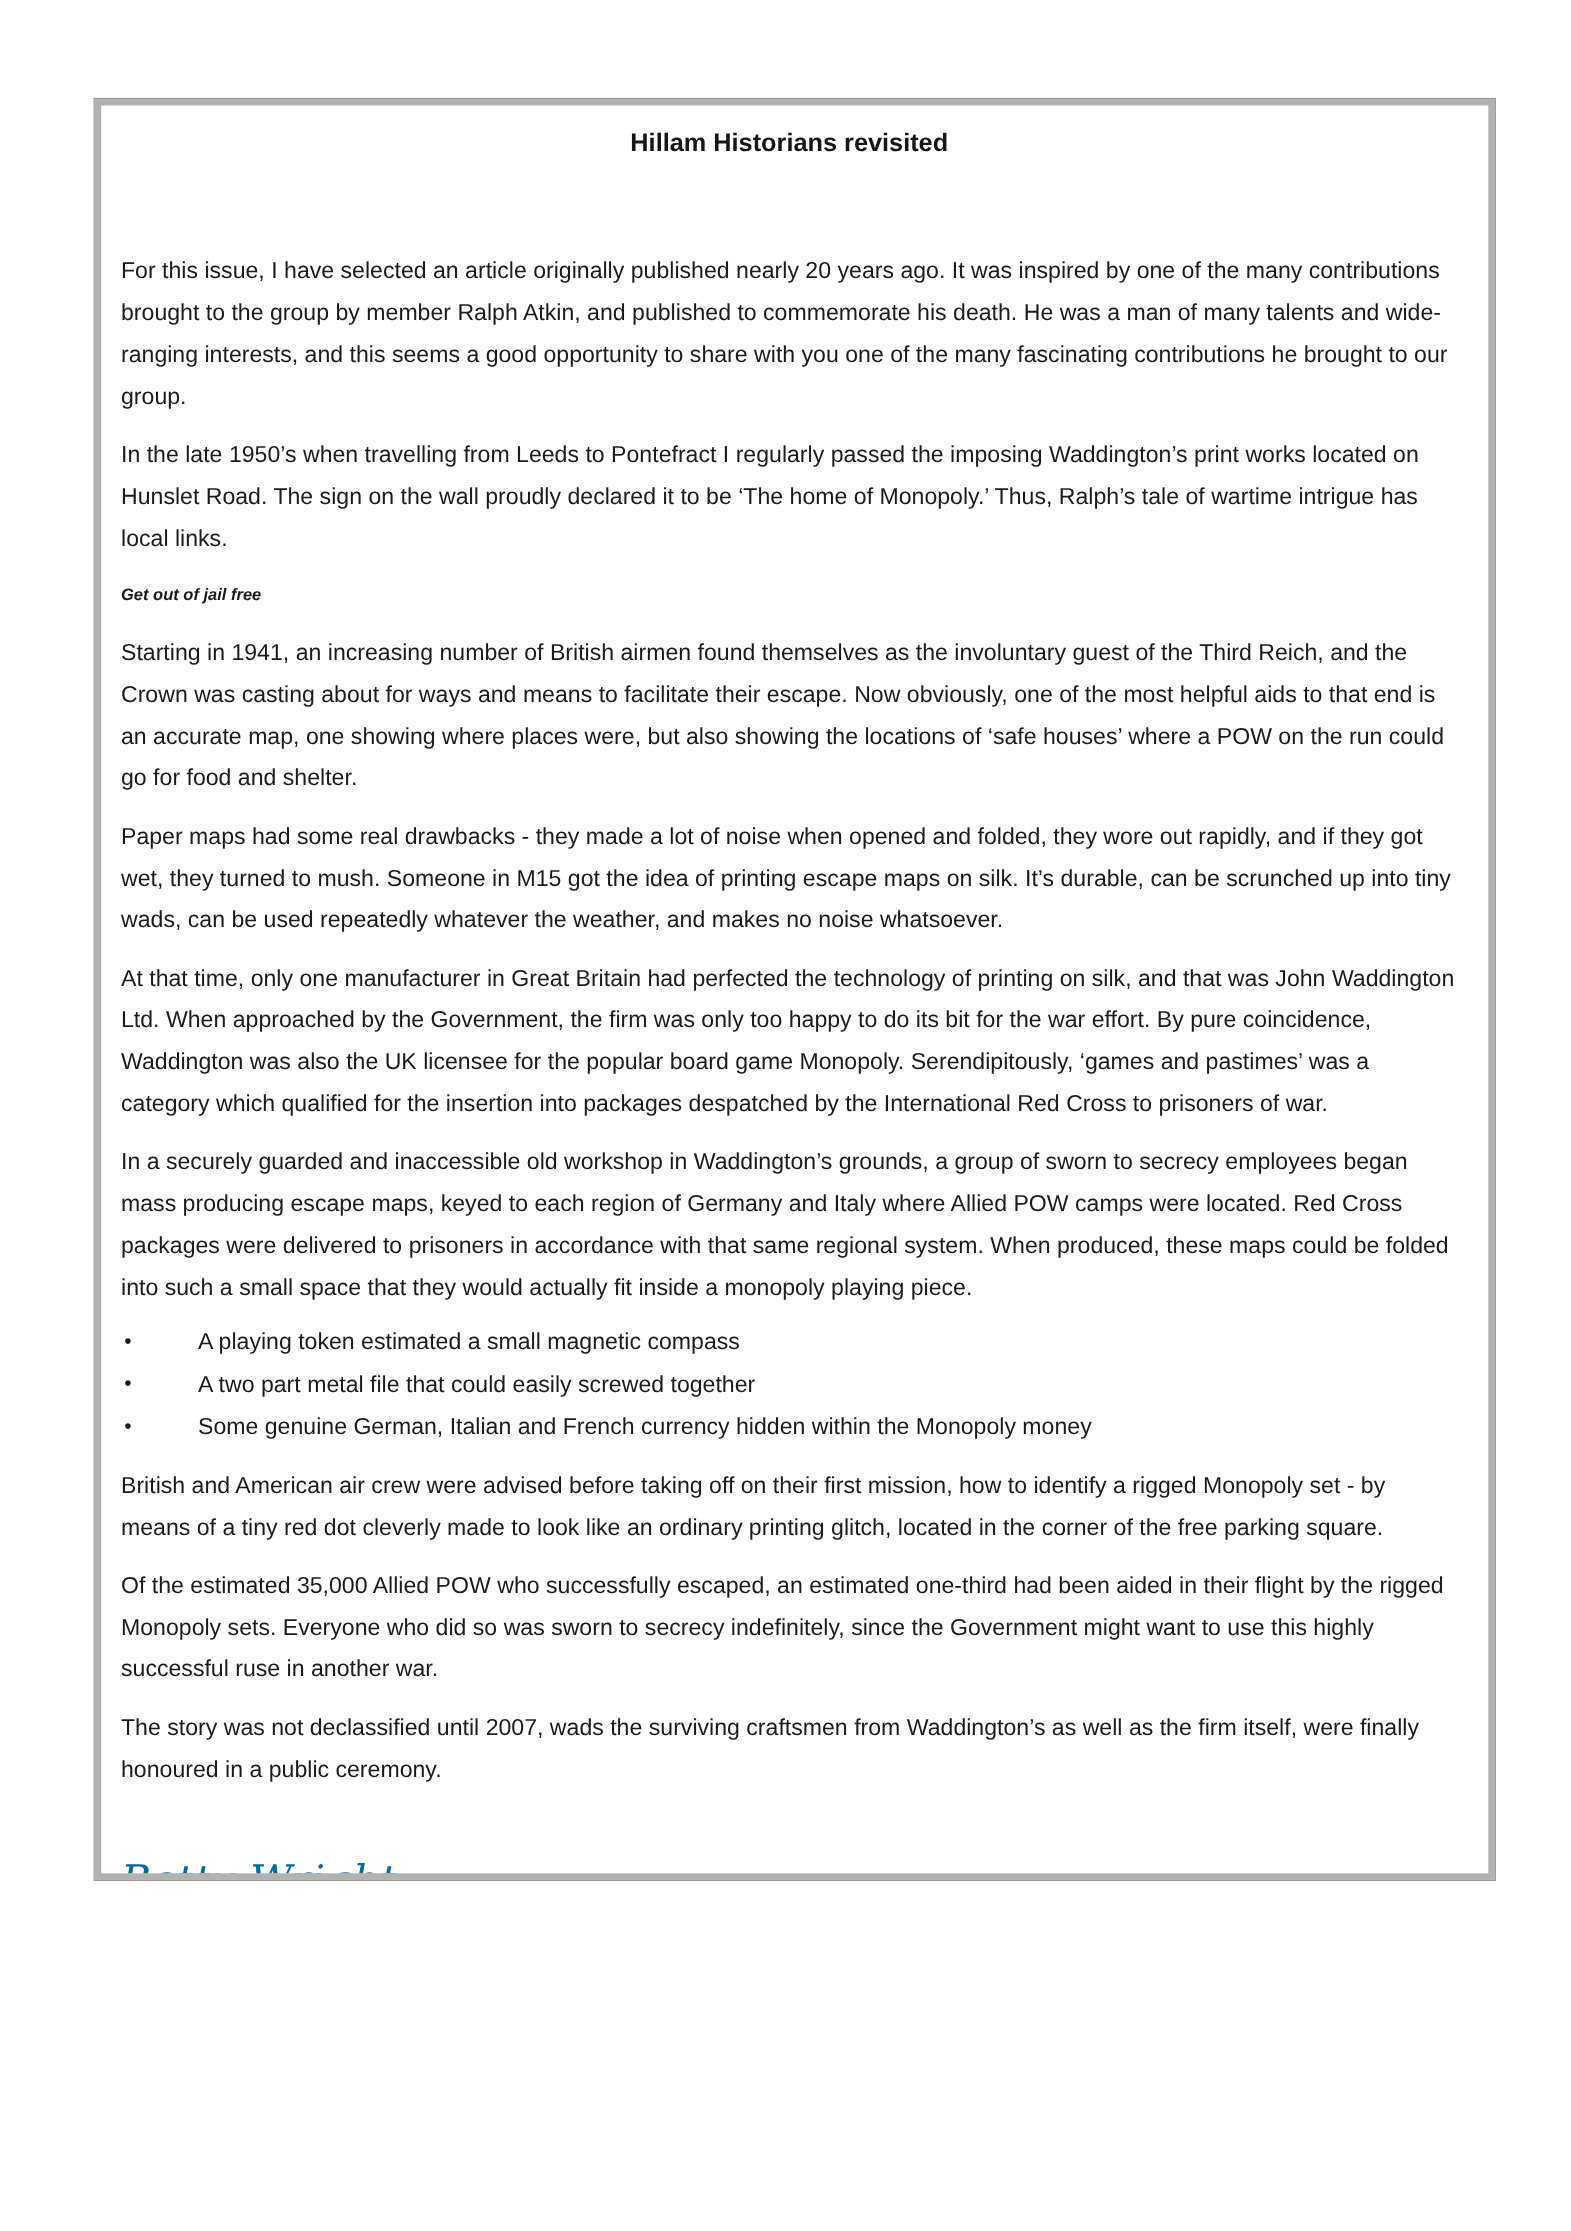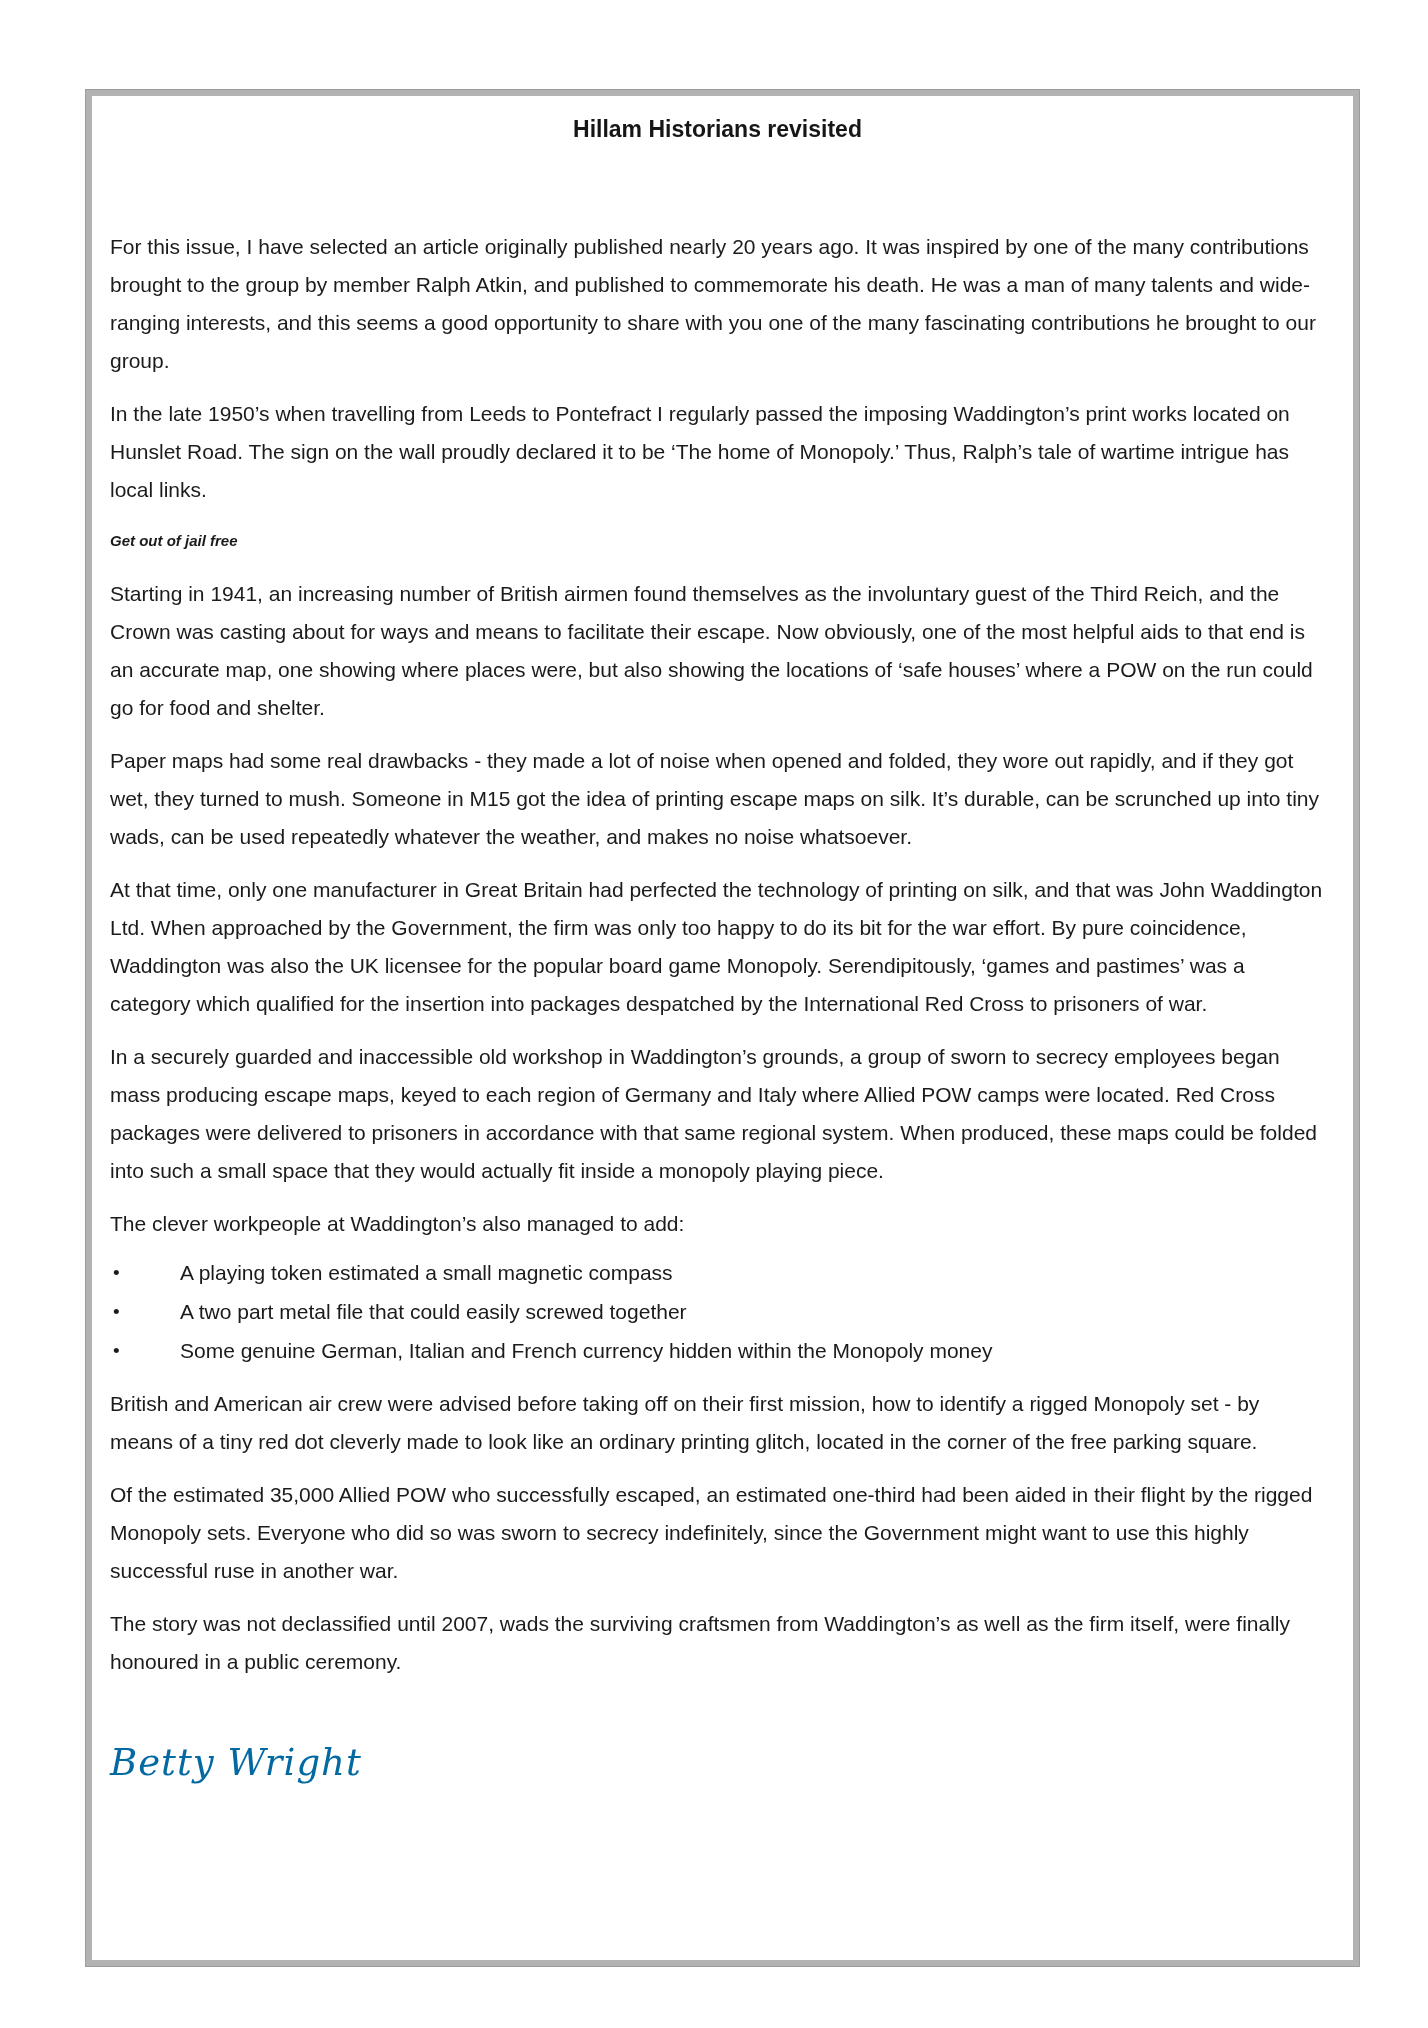--- a/index.html
+++ b/index.html
@@ -13,21 +13,21 @@
     position: relative;
     font-family: "Liberation Sans", sans-serif;
     color: #1b1b1b;
     -webkit-font-smoothing: antialiased;
   }
   .frame {
     position: absolute;
     left: 86px;
     top: 90px;
     width: 1273px;
-    height: 1876px;
+    height: 1619px;
     box-sizing: border-box;
     border: 6px solid #b2b2b2;
     outline: 1px solid #9c9c9c;
     background: #ffffff;
     padding: 14px 28px 0 18px;
     overflow: hidden;
   }
   .doc-title {
     font-size: 23px;
     font-weight: bold;
@@ -91,21 +91,20 @@
   <h2 class="section-heading">Get out of jail free</h2>
 
   <p class="para">Starting in 1941, an increasing number of British airmen found themselves as the involuntary guest of the Third Reich, and the Crown was casting about for ways and means to facilitate their escape. Now obviously, one of the most helpful aids to that end is an accurate map, one showing where places were, but also showing the locations of ‘safe houses’ where a POW on the run could go for food and shelter.</p>
 
   <p class="para">Paper maps had some real drawbacks - they made a lot of noise when opened and folded, they wore out rapidly, and if they got wet, they turned to mush. Someone in M15 got the idea of printing escape maps on silk. It’s durable, can be scrunched up into tiny wads, can be used repeatedly whatever the weather, and makes no noise whatsoever.</p>
 
   <p class="para">At that time, only one manufacturer in Great Britain had perfected the technology of printing on silk, and that was John Waddington Ltd. When approached by the Government, the firm was only too happy to do its bit for the war effort. By pure coincidence, Waddington was also the UK licensee for the popular board game Monopoly. Serendipitously, ‘games and pastimes’ was a category which qualified for the insertion into packages despatched by the International Red Cross to prisoners of war.</p>
 
   <p class="para">In a securely guarded and inaccessible old workshop in Waddington’s grounds, a group of sworn to secrecy employees began mass producing escape maps, keyed to each region of Germany and Italy where Allied POW camps were located. Red Cross packages were delivered to prisoners in accordance with that same regional system. When produced, these maps could be folded into such a small space that they would actually fit inside a monopoly playing piece.</p>
 
-  <p class="para">The clever workpeople at Waddington’s also managed to add:</p>
 
   <ul class="bullet-list">
     <li>
       <span class="bullet-dot">•</span>
       <span>A playing token estimated a small magnetic compass</span>
     </li>
     <li>
       <span class="bullet-dot">•</span>
       <span>A two part metal file that could easily screwed together</span>
     </li>

